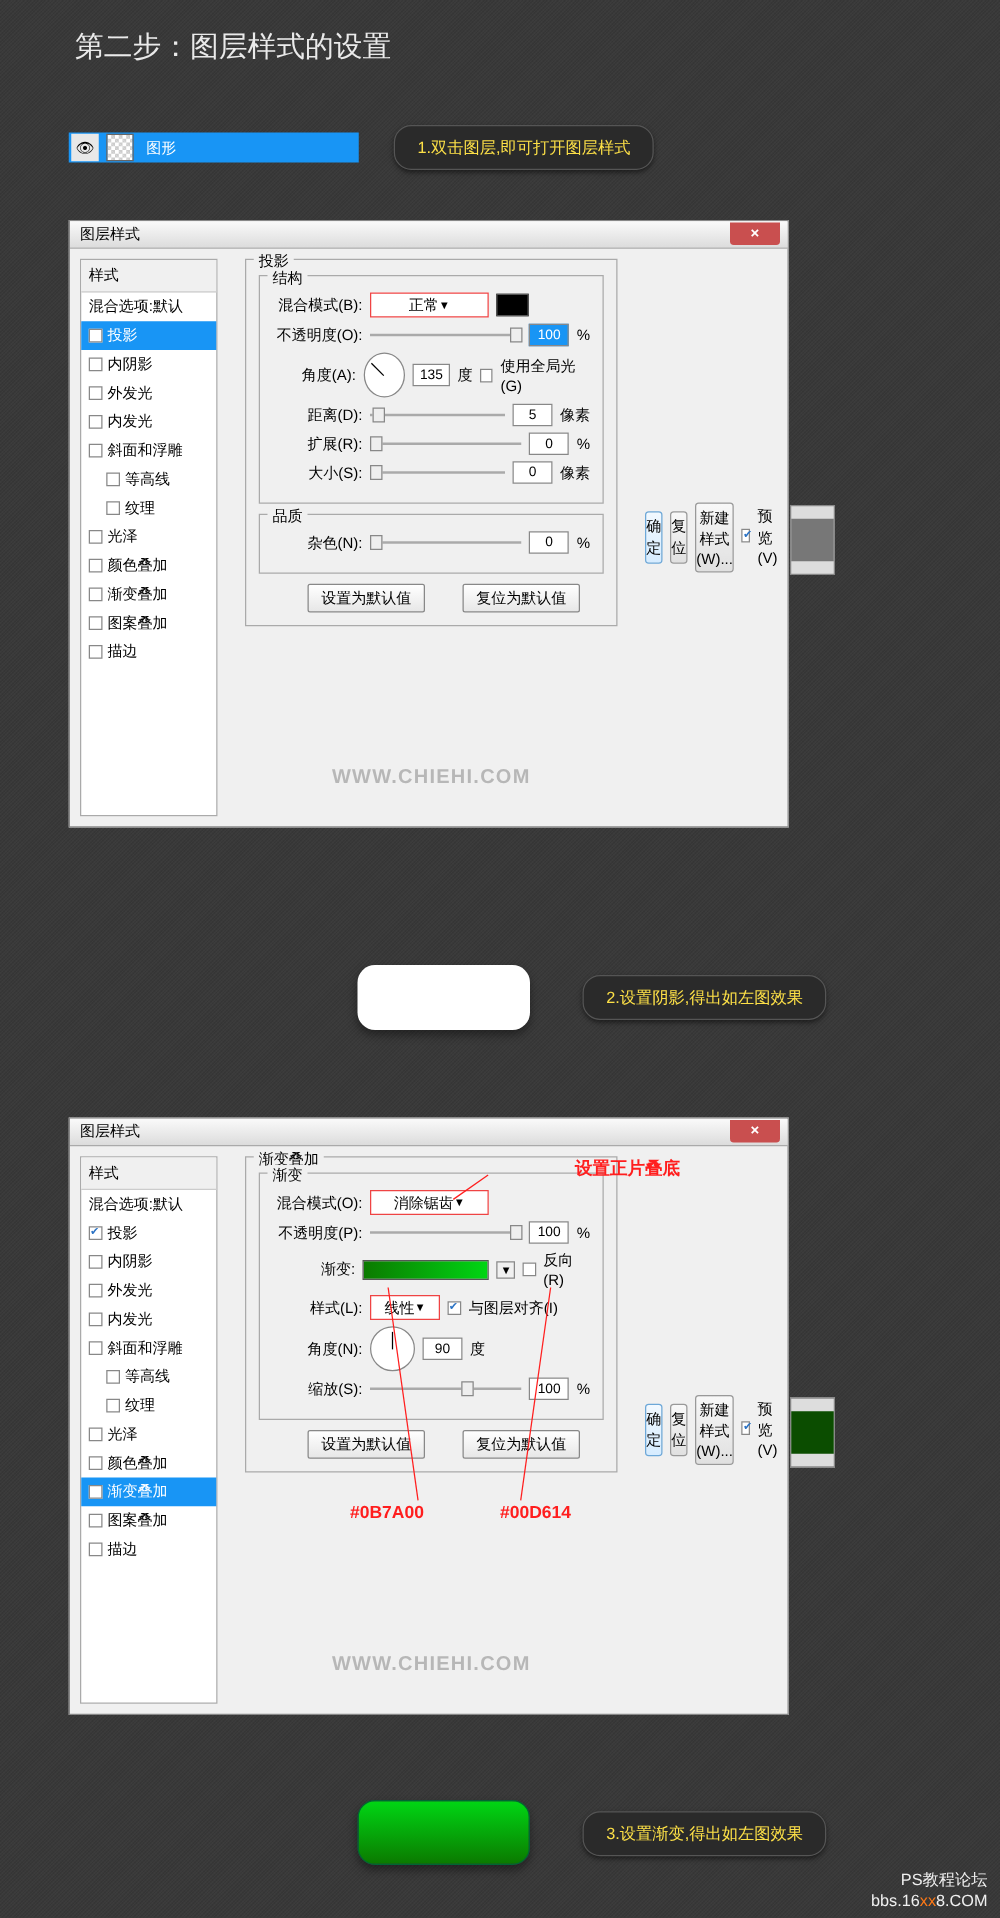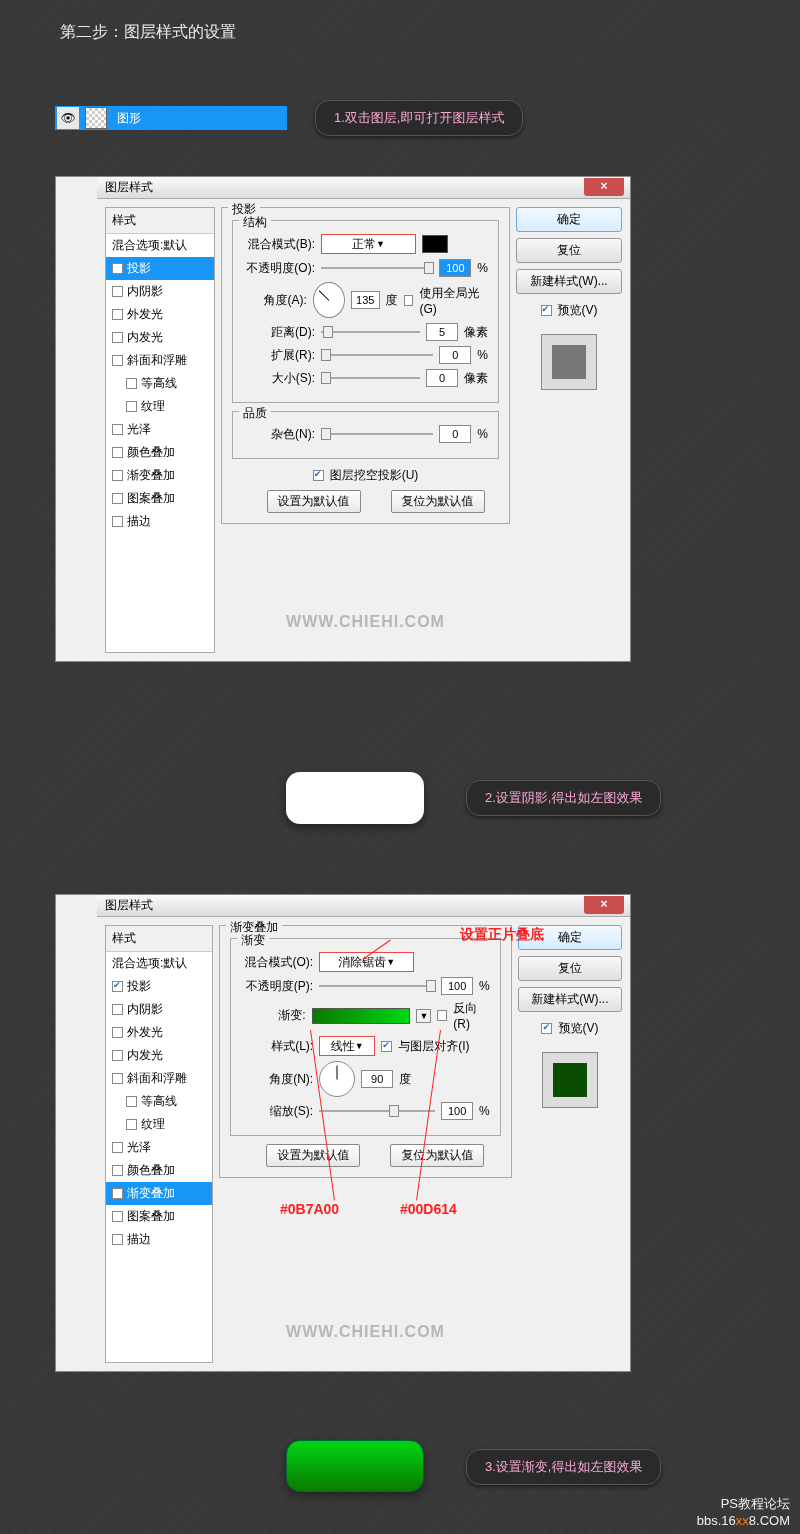--- a/index.html
+++ b/index.html
@@ -13,41 +13,41 @@
   }
   body::before {
     content: "";
     position: absolute;
     inset: 0;
     background-image:
       repeating-linear-gradient(45deg, rgba(255,255,255,0.01) 0, rgba(255,255,255,0.01) 1px, transparent 1px, transparent 2px),
       repeating-linear-gradient(-45deg, rgba(0,0,0,0.08) 0, rgba(0,0,0,0.08) 1px, transparent 1px, transparent 2px);
     pointer-events: none;
   }
-  .hdr { position: absolute; top: 22px; left: 60px; color: #eaeaea; font-size: 16px; font-weight: 300; }
+  .hdr { position: absolute; top: 22px; left: 60px; color: #eaeaea; font-size: 23px; font-weight: 300; }
   .layer-row { position: absolute; top: 106px; left: 55px; width: 232px; height: 24px; background: #1895f5; display: flex; align-items: center; }
   .eye { width: 22px; height: 22px; background: #e8e8e8; margin-left: 2px; display: flex; align-items: center; justify-content: center; font-size: 12px; }
   .thumb { width: 22px; height: 22px; margin-left: 6px; background:
       linear-gradient(45deg,#ccc 25%,transparent 25%,transparent 75%,#ccc 75%),
       linear-gradient(45deg,#ccc 25%,#fff 25%,#fff 75%,#ccc 75%);
     background-size: 6px 6px; background-position: 0 0, 3px 3px; border: 1px solid #666; }
   .lname { color: #fff; font-size: 12px; margin-left: 10px; }
-  .pill { position: absolute; background: #2a2a2a; border: 1px solid #555; border-radius: 14px; color: #f9a8d4; font-size: 13px; padding: 8px 18px; box-shadow: 0 2px 4px rgba(0,0,0,.5); }
+  .pill { position: absolute; background: #2a2a2a; border: 1px solid #555; border-radius: 14px; color: #fde047; font-size: 13px; padding: 8px 18px; box-shadow: 0 2px 4px rgba(0,0,0,.5); }
   .pill1 { top: 100px; left: 315px; }
   .pill2 { top: 780px; left: 466px; }
   .pill3 { top: 1449px; left: 466px; }
   .white-chip { position: absolute; top: 772px; left: 286px; width: 138px; height: 52px; background: #fff; border-radius: 14px; box-shadow: 0 4px 8px rgba(0,0,0,.4); }
   .green-chip { position: absolute; top: 1440px; left: 286px; width: 138px; height: 52px; border-radius: 14px; background: linear-gradient(to bottom,#00d614,#0b7a00); box-shadow: 0 4px 8px rgba(0,0,0,.4); border:1px solid #063; }
 
-  .dlg { position: absolute; background: #f0f0f0; border: 1px solid #888; font-size: 12px; color: #000; padding-left: 41px; }
+  .dlg { position: absolute; background: #f0f0f0; border: 1px solid #888; font-size: 12px; color: #000; }
   .dlg1 { top: 176px; left: 55px; width: 576px; height: 486px; }
   .dlg2 { top: 894px; left: 55px; width: 576px; height: 478px; }
   .titlebar { height: 22px; background: linear-gradient(#fafafa,#dcdcdc); border-bottom: 1px solid #aaa; display: flex; align-items: center; padding-left: 8px; font-size: 12px; position: relative; }
   .closex { position: absolute; right: 6px; top: 1px; width: 40px; height: 18px; background: #c94f4f; border-radius: 0 0 3px 3px; color: #fff; text-align: center; line-height: 16px; font-weight: bold; }
-  .dlg-body { display: flex; padding: 8px; gap: 6px; height: calc(100% - 22px); }
+  .dlg-body { display: flex; padding: 8px; gap: 22px; height: calc(100% - 22px); }
   .styles-col { width: 110px; border: 1px solid #aaa; background: #fff; }
   .styles-hd { padding: 4px 6px; border-bottom: 1px solid #ccc; background: #f0f0f0; font-size: 12px; }
   .style-row { padding: 3px 6px; font-size: 12px; display: flex; align-items: center; gap: 4px; cursor: pointer; }
   .style-row.indent { padding-left: 20px; }
   .style-row.active { background: #1895f5; color: #fff; }
   .cb { width: 11px; height: 11px; border: 1px solid #888; background: #fff; display: inline-block; position: relative; }
   .cb.on::after { content:"✔"; font-size: 9px; position:absolute; top:-2px; left:0; color:#2a72c4; }
   .style-row.active .cb.on::after { color:#fff; }
 
   .main-col { flex: 1; position: relative; }
@@ -64,21 +64,21 @@
   .numbox { width: 32px; height: 18px; border: 1px solid #888; background:#fff; text-align:center; line-height:16px; font-size:11px; }
   .numbox.blue { background:#1895f5; color:#fff; }
   .angle-dial { width: 36px; height: 36px; border: 1px solid #888; border-radius: 50%; background:#fff; position: relative; }
   .angle-dial::after { content:""; position:absolute; top:50%; left:50%; width:14px; height:1px; background:#000; transform-origin:left; }
   .contour { width: 32px; height: 24px; border:1px solid #888; background: linear-gradient(135deg,#000 0 50%,#fff 50% 100%); }
   .btn-row { display:flex; gap:10px; justify-content:center; margin-top:6px; }
   .btn { border:1px solid #888; background:linear-gradient(#fff,#e7e7e7); padding:2px 10px; font-size:12px; border-radius:2px;margin-left:20px; }
   .grad-bar { width:110px; height:16px; border:1px solid #555; background:linear-gradient(to right,#0b7a00,#00d614); display:inline-block; }
   .wm { position:absolute; left:50%; transform:translateX(-50%); color:#b7b7b7; font-size:16px; letter-spacing:1px;font-weight:bold; }
 
-  .right-col { width: 106px; display:flex; flex-direction:column; gap:6px; align-items:center; }
+  .right-col { width: 106px; display:flex; gap:6px; align-items:center; }
   .rbtn { width:100%; border:1px solid #6da8d8; background:linear-gradient(#f2f9ff,#d6ecff); text-align:center; font-size:12px; padding:3px 0; border-radius:3px; }
   .rbtn.gray { border-color:#999; background:linear-gradient(#f8f8f8,#e0e0e0); }
   .preview-box { width:56px; height:56px; border:1px solid #888; background:#ddd; display:flex; align-items:center; justify-content:center; margin-top:4px; }
   .pv-inner { width:34px; height:34px; }
   .pv-gray { background:#777; }
   .pv-green { background:#0b4d00; }
 
   .annot { position:absolute; color:#ff1e1e; font-size:14px; font-weight:bold; pointer-events:none; }
   .aline { position:absolute; width:1px; background:#ff1e1e; pointer-events:none; }
   .hex1 { top: 1201px; left: 280px; }
@@ -219,24 +219,20 @@
           <div class="fs-title">品质</div>
           <div class="row">
             <span class="lbl">杂色(N):</span>
             <span class="slider">
                 <span class="thumb-s" style="left:0"></span>
               </span>
             <span class="numbox">0</span>
             <span>%</span>
           </div>
         </div>
-        <div class="row" style="justify-content:center">
-          <span class="cb on"></span>
-          <span>图层挖空投影(U)</span>
-        </div>
         <div class="btn-row">
           <span class="btn">设置为默认值</span>
           <span class="btn">复位为默认值</span>
         </div>
       </div>
       <div class="wm" style="bottom:22px">WWW.CHIEHI.COM</div>
     </div>
 
     <div class="right-col">
       <div class="rbtn">确定</div>

